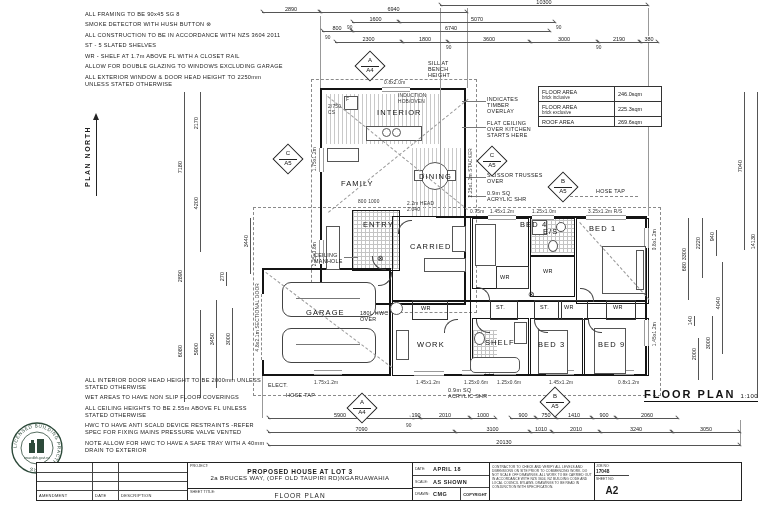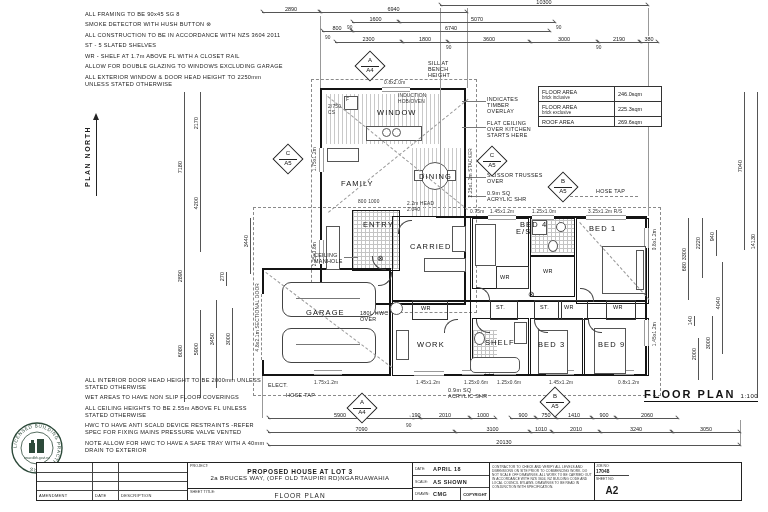--- a/index.html
+++ b/index.html
@@ -210,32 +210,32 @@
   <div class="leader" style="left:462px;top:127px;width:24px;"></div>
   <div class="leader" style="left:466px;top:177px;width:20px;"></div>
   <div class="leader" style="left:468px;top:196px;width:18px;"></div>
   <div class="leader" style="left:344px;top:257px;width:14px;"></div>
   <div class="dleader" style="left:560px;top:196px;width:78px;"></div>
 
   <div class="tri" style="left:93px;top:113px;"></div>
   <div class="ext" style="left:96px;top:120px;height:76px;background:#222;"></div>
 
   <div id="plan-layer" class="abs" style="left:0;top:0;width:768px;height:512px;">
-      <div class="lbl room" style="left: 377px; top: 109px;">WINDOW</div>
+      <div class="lbl room" style="left: 377px; top: 109px;">INTERIOR</div>
       <div class="lbl room" style="left: 419px; top: 173px;">DINING</div>
       <div class="lbl room" style="left: 341px; top: 180px;">FAMILY</div>
       <div class="lbl room" style="left: 363px; top: 221px;">ENTRY</div>
       <div class="lbl room" style="left: 410px; top: 243px;">CARRIED</div>
       <div class="lbl room" style="left: 306px; top: 309px;">GARAGE</div>
       <div class="lbl room" style="left: 417px; top: 341px;">WORK</div>
       <div class="lbl room" style="left: 485px; top: 339px;">SHELF</div>
       <div class="lbl room" style="left: 538px; top: 341px;">BED 3</div>
       <div class="lbl room" style="left: 598px; top: 341px;">BED 9</div>
       <div class="lbl room" style="left: 477px; top: 221px; padding-left: 43px;">BED 4</div>
-      <div class="lbl room" style="left: 516px; top: 228px;">E/S</div>
+      <div class="lbl room" style="left: 543px; top: 228px;">E/S</div>
       <div class="lbl room" style="left: 589px; top: 225px;">BED 1</div>
       <div class="lbl rm2" style="left: 543px; top: 268px;">WR</div>
       <div class="lbl rm2" style="left: 500px; top: 274px;">WR</div>
       <div class="lbl rm2" style="left: 421px; top: 305px;">WR</div>
       <div class="lbl rm2" style="left: 564px; top: 304px;">WR</div>
       <div class="lbl rm2" style="left: 613px; top: 304px;">WR</div>
       <div class="lbl rm2" style="left: 496px; top: 304px;">ST.</div>
       <div class="lbl rm2" style="left: 540px; top: 304px;">ST.</div>
       <div class="lbl note" style="left: 428px; top: 60px;">SILL AT
 BENCH

